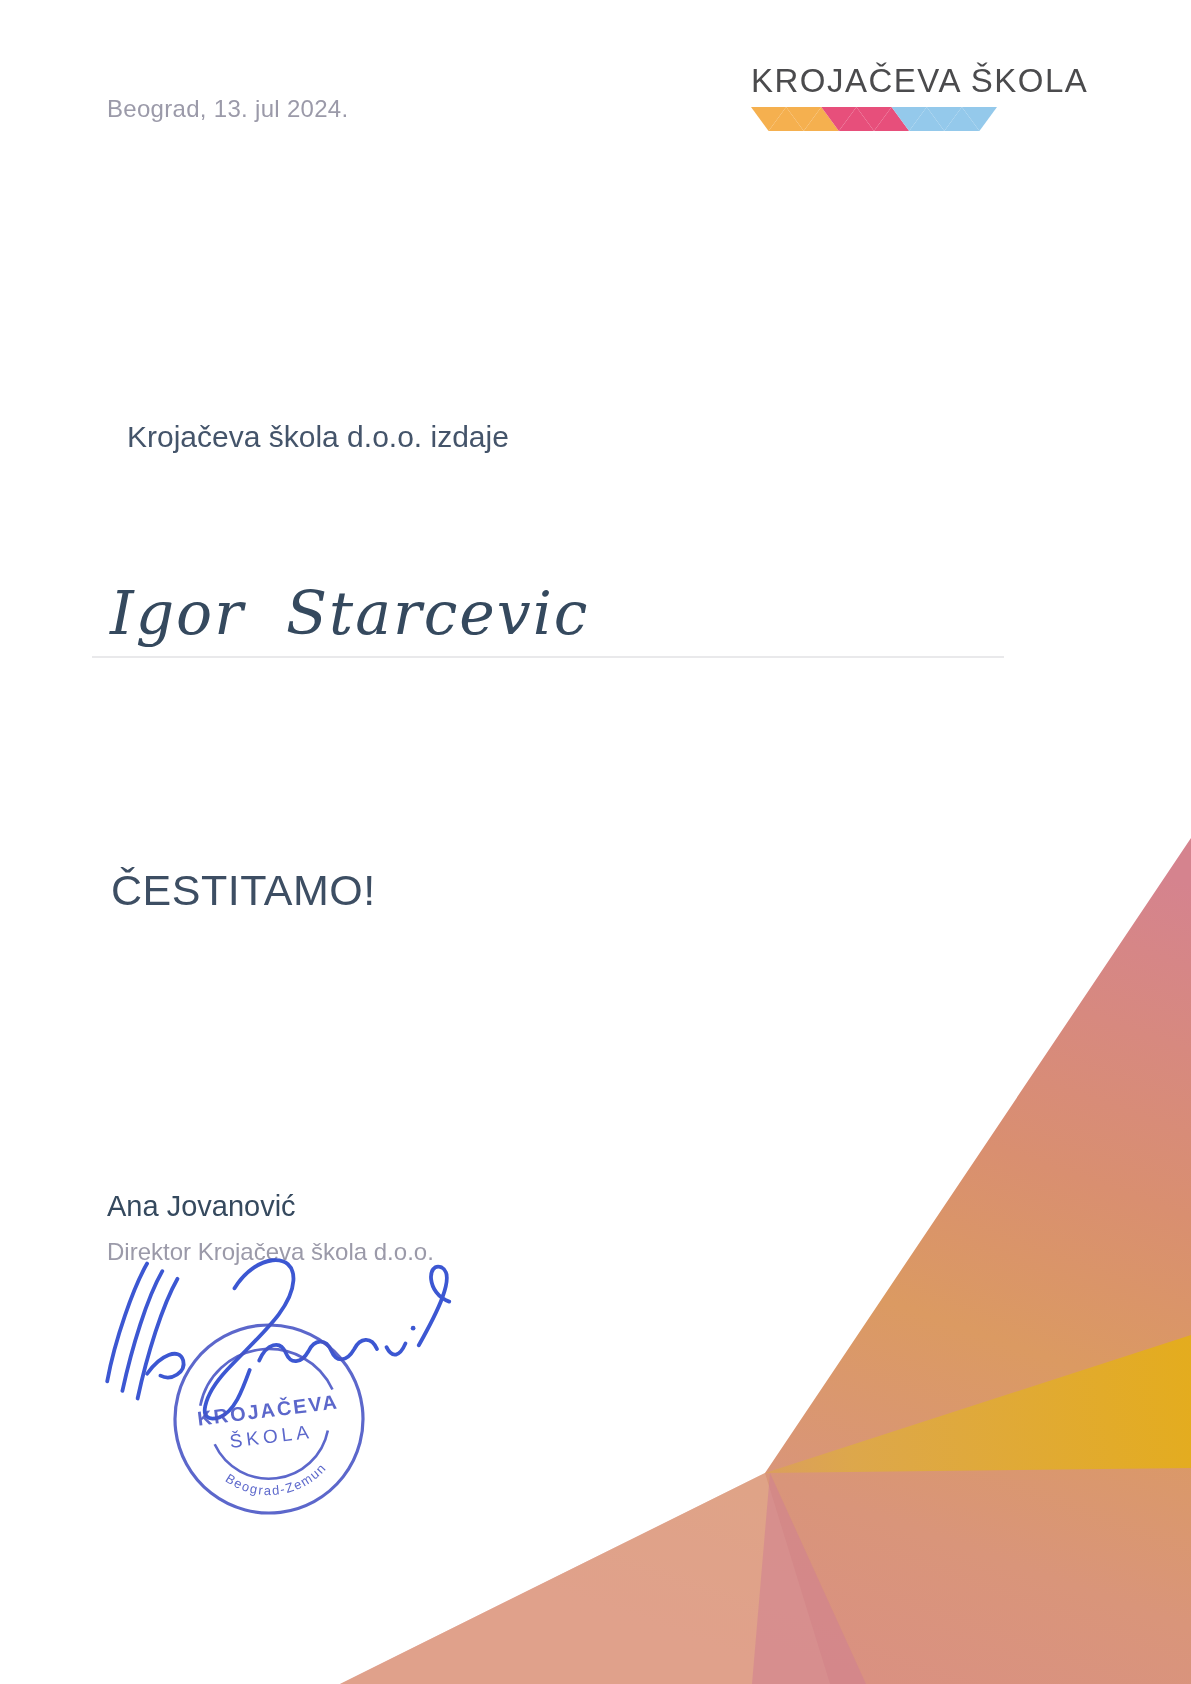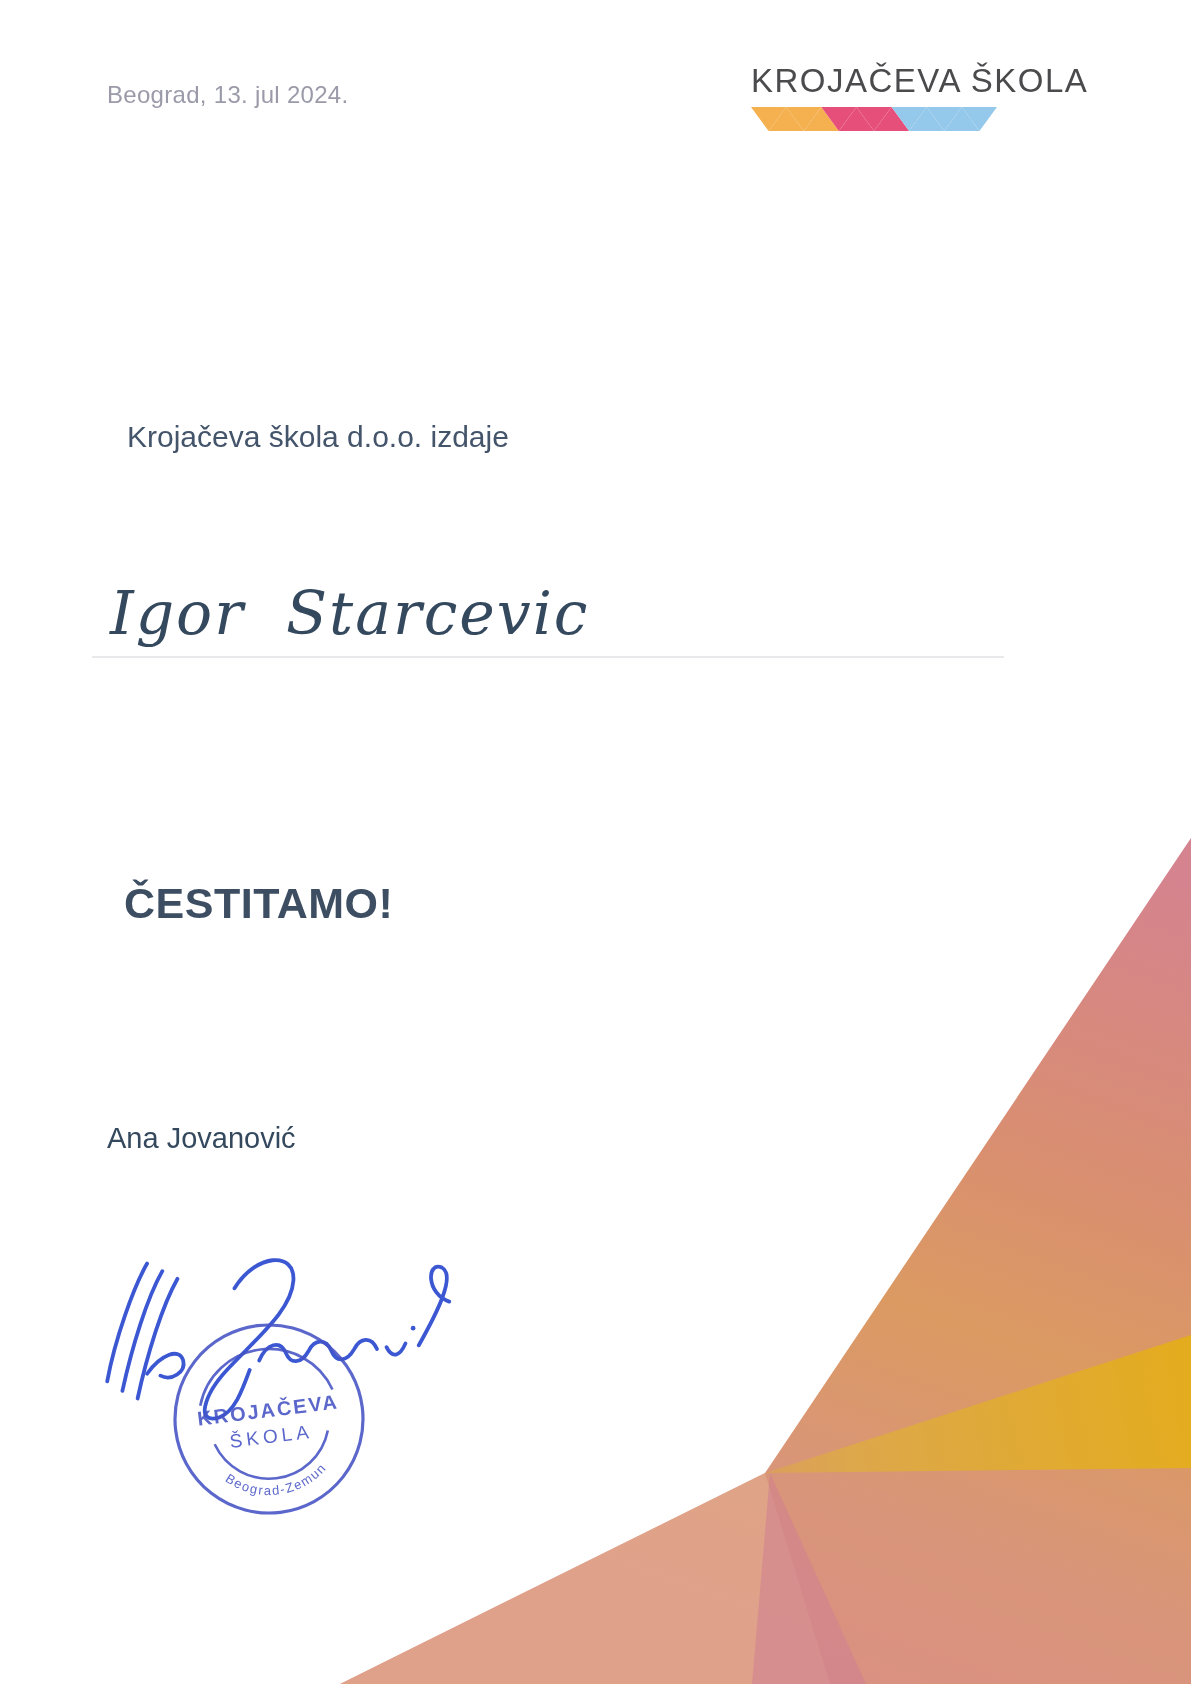--- a/index.html
+++ b/index.html
@@ -5,45 +5,45 @@
   html,body{margin:0;padding:0;background:#ffffff;}
   .page{
     position:relative;
     width:1191px;height:1684px;
     background:#ffffff;
     overflow:hidden;
     font-family:"Liberation Sans",sans-serif;
   }
   .bg-shape{position:absolute;left:0;top:768px;width:1191px;height:916px;pointer-events:none;}
 
-  .date{position:absolute;left:107px;top:81px;font-size:24px;color:var(--text-gray,#9b9aa9);letter-spacing:.3px;}
+  .date{position:absolute;left:107px;top:95px;font-size:24px;color:var(--text-gray,#9b9aa9);letter-spacing:.3px;}
 
   .logo{position:absolute;top:62px;right:118px;width:322px;}
   .logo-text{font-size:33px;color:var(--logo-gray,#4b4b4d);letter-spacing:1.5px;white-space:nowrap;}
   .tri-strip{display:block;margin-top:7px;width:246px;height:24px;}
 
   .issuer{position:absolute;left:107px;top:420px;font-size:30px;color:var(--slate,#44546a);margin-left:20px;}
   .title{position:absolute;left:101px;top:440px;margin:0;font-size:97px;font-weight:bold;
          color:var(--navy,#2e3d55);letter-spacing:-2px;}
 
   .name{position:absolute;left:110px;top:578px;font-size:60px;font-style:italic;
         font-family:"DejaVu Serif",serif;color:var(--text-dark,#35495e);
         letter-spacing:2px;word-spacing:20px;}
   .name-underline{position:absolute;left:92px;top:656px;width:912px;height:2px;
         background:var(--line-gray,#e9e9eb);}
   .company{position:absolute;left:107px;top:694px;font-size:29px;font-style:italic;
         color:#3d5166;}
 
-  .congrats{position:absolute;left:107px;top:862px;margin:17px;font-size:43px;font-weight:bold;
+  .congrats{position:absolute;left:107px;top:862px;margin:4px;font-size:43px;font-weight:normal;
         color:#3d4e63;letter-spacing:.5px;}
   .para{position:absolute;left:107px;top:936px;margin:0;width:945px;font-size:27px;
         line-height:41px;color:var(--para-gray,#9192a4);}
   .para .b{font-weight:bold;color:#8d8fa1;}
 
-  .signer{position:absolute;left:107px;top:1122px;font-size:29px;color:var(--text-dark,#35495e);}
+  .signer{position:absolute;left:107px;top:1190px;font-size:29px;color:var(--text-dark,#35495e);}
   .role{position:absolute;left:107px;top:1238px;font-size:24px;color:var(--text-gray,#9b9aa9);}
 
   .signature{position:absolute;left:92px;top:1248px;width:380px;height:186px;}
   .stamp{position:absolute;left:166px;top:1316px;width:206px;height:206px;opacity:.88;}
   .stamp text{font-family:"Liberation Sans",sans-serif;}
 </style>
 </head>
 <body>
 
 <div class="page">
@@ -91,20 +91,21 @@
   </div>
 
   <div class="issuer">Krojačeva škola d.o.o. izdaje</div>
 
   <div class="name">Igor Starcevic</div>
   <div class="name-underline"></div>
 
   <h2 class="congrats">ČESTITAMO!</h2>
 
   <div class="signer">Ana Jovanović</div>
+  <div class="role">Direktor Krojačeva škola d.o.o.</div>
 
   <svg class="signature" viewBox="0 0 400 195" aria-hidden="true" fill="none" stroke-linecap="round" stroke-width="4" opacity="0.92" style="stroke:var(--signature-blue,#2c49cf)">
     <path d="M16,140 C24,96 44,40 58,16"></path>
     <path d="M32,150 C42,104 58,52 74,24"></path>
     <path d="M48,158 C58,112 74,60 90,32"></path>
     <path d="M58,132 C72,112 92,104 96,118 C99,130 84,140 72,134"></path>
     <path d="M150,42 C172,6 214,2 212,34 C210,64 178,90 142,128 C118,154 108,186 134,178 C150,172 158,150 166,128"></path>
     <path d="M176,118 C184,100 198,96 204,110 C209,122 220,122 228,108 C234,96 246,94 252,108 C257,120 268,120 276,106 C282,94 294,92 300,106"></path>
     <path d="M310,104 C316,116 324,114 330,100"></path>
     <circle cx="338" cy="84" r="2.5" style="fill:var(--signature-blue,#2c49cf)" stroke="none"></circle>

